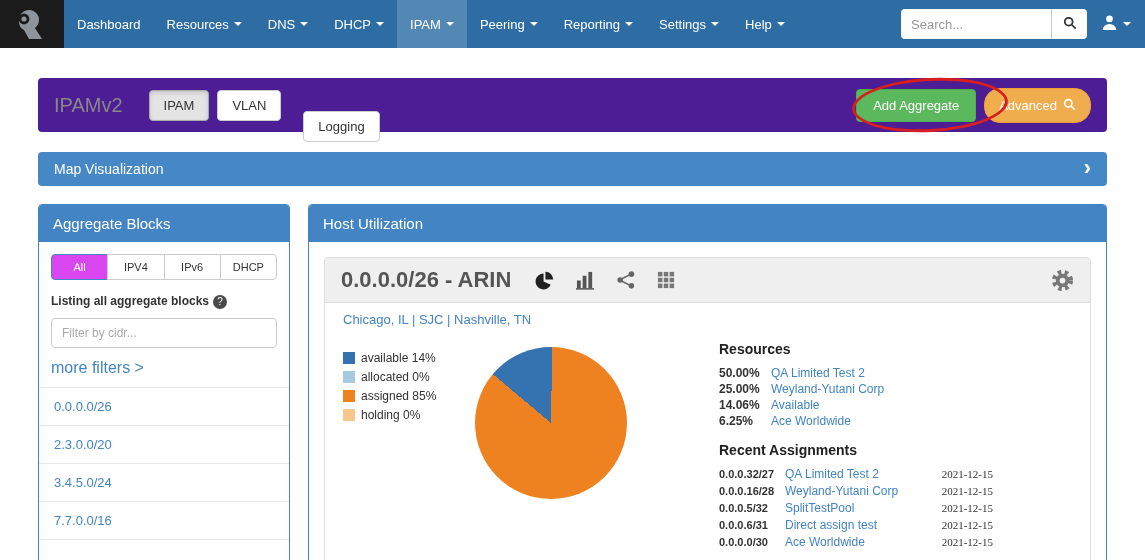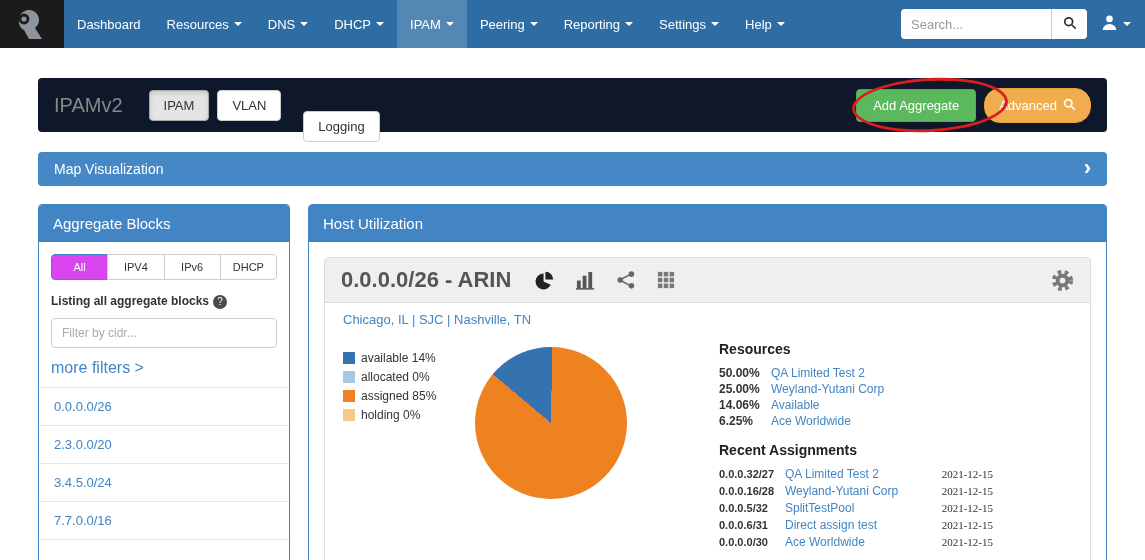--- a/index.html
+++ b/index.html
@@ -37,21 +37,21 @@
   }
   .search-input::placeholder { color: #999; }
   .search-btn {
     width: 36px; height: 30px; background: #fff; border: none; border-left: 1px solid #ccc;
     border-radius: 0 4px 4px 0; cursor: pointer; display: flex; align-items: center; justify-content: center;
   }
   .user-btn { margin-left: 14px; display: flex; align-items: center; cursor: pointer; }
 
   
   .header-strip {
-    margin: 30px 38px 0; height: 54px; background: #0f172a; border-radius: 4px;
+    margin: 30px 38px 0; height: 54px; background: #4c1d95; border-radius: 4px;
     display: flex; align-items: center; padding: 0 16px;
   }
   .page-title { font-size: 20px; color: #888; margin-right: 26px; }
   .btn {
     font-family: "Liberation Sans", sans-serif;
     font-size: 13px; padding: 8px 14px; border-radius: 4px; border: 1px solid #ccc;
     background: #fff; color: #333; cursor: pointer; line-height: 1;
   }
   .btn + .btn { margin-left: 8px; }
   .btn-default.active {

